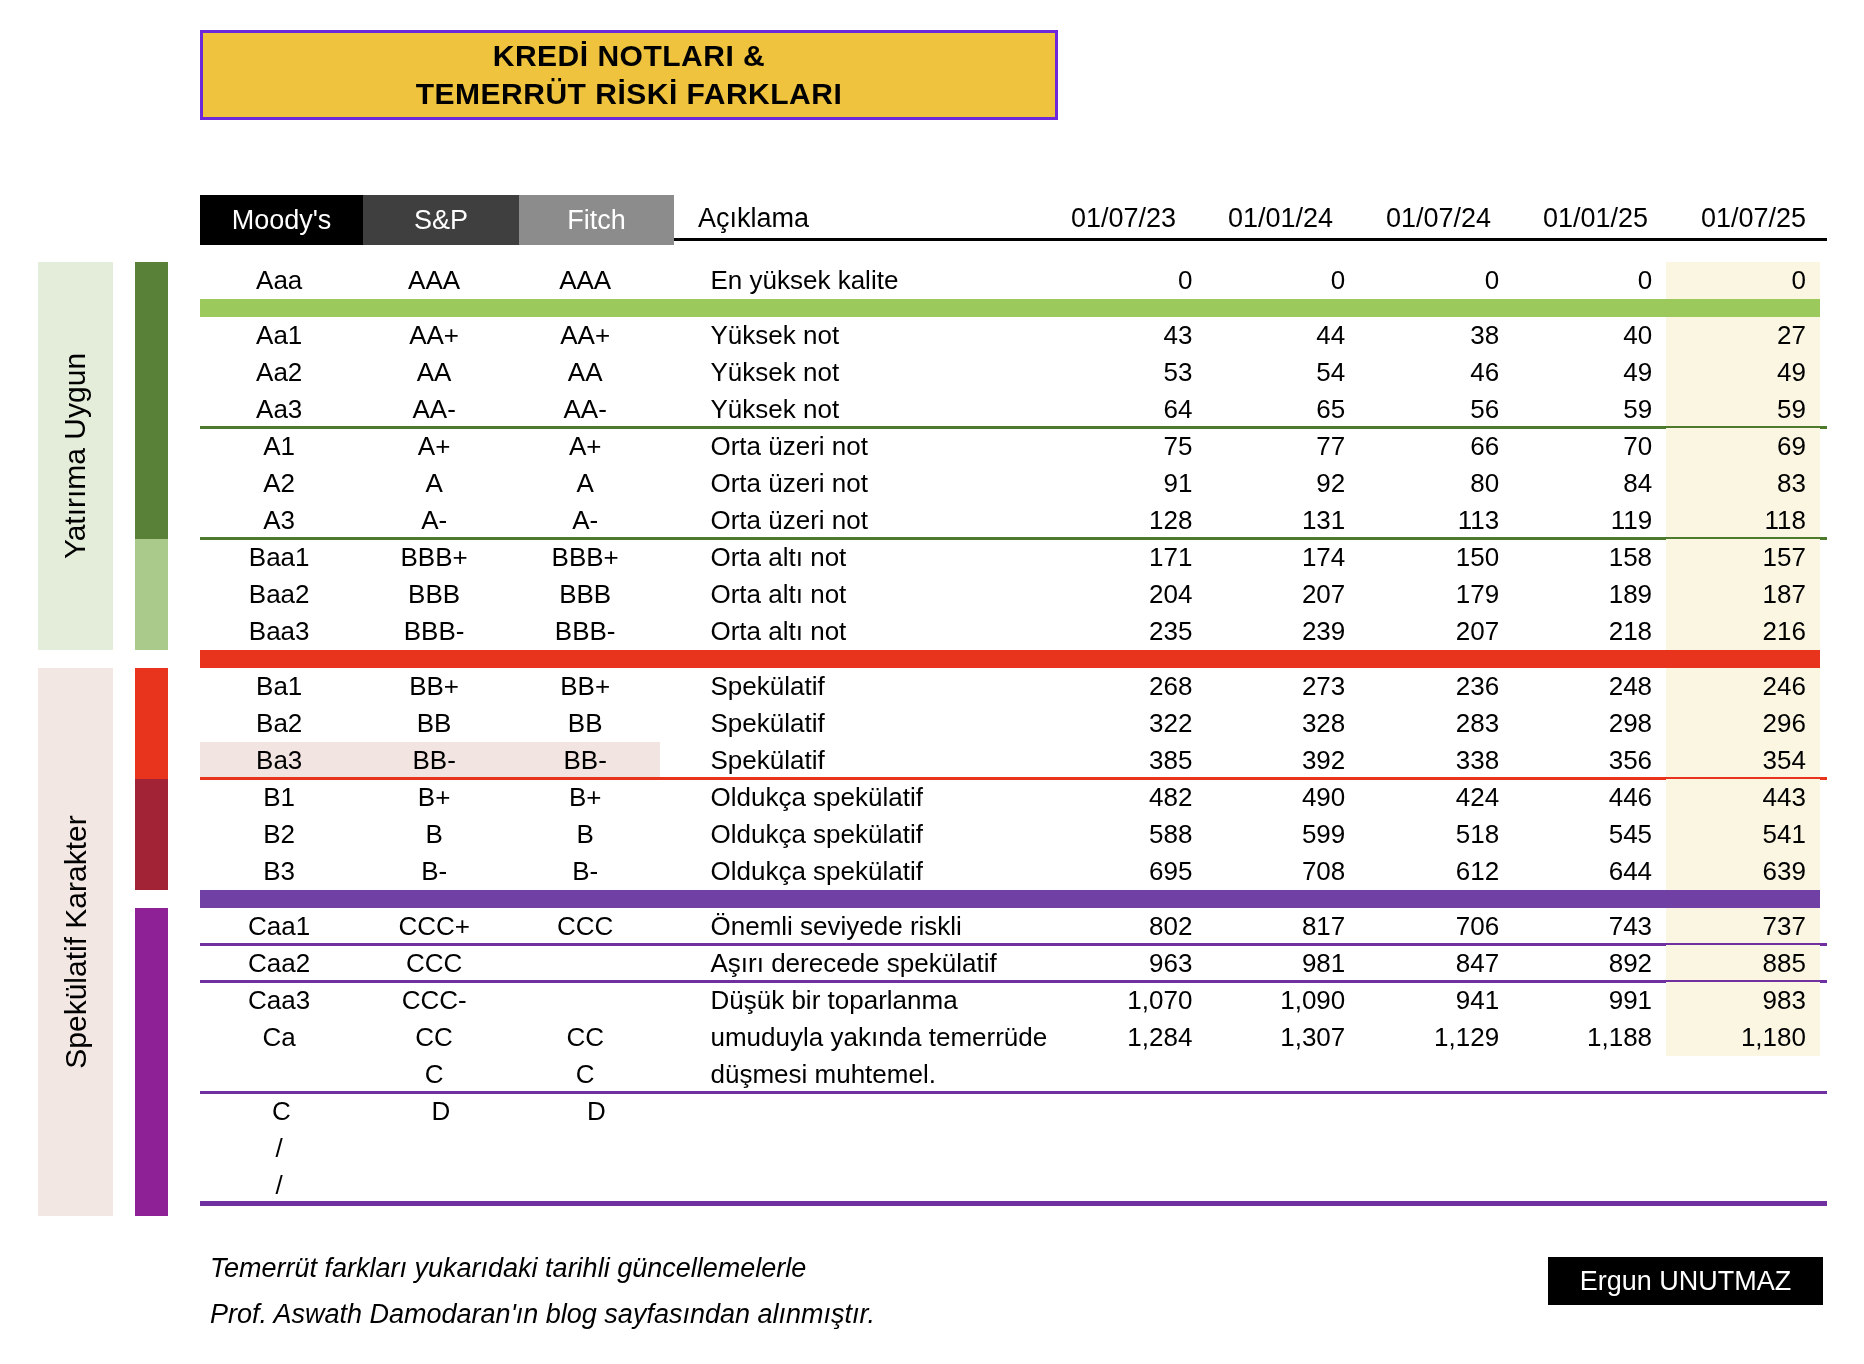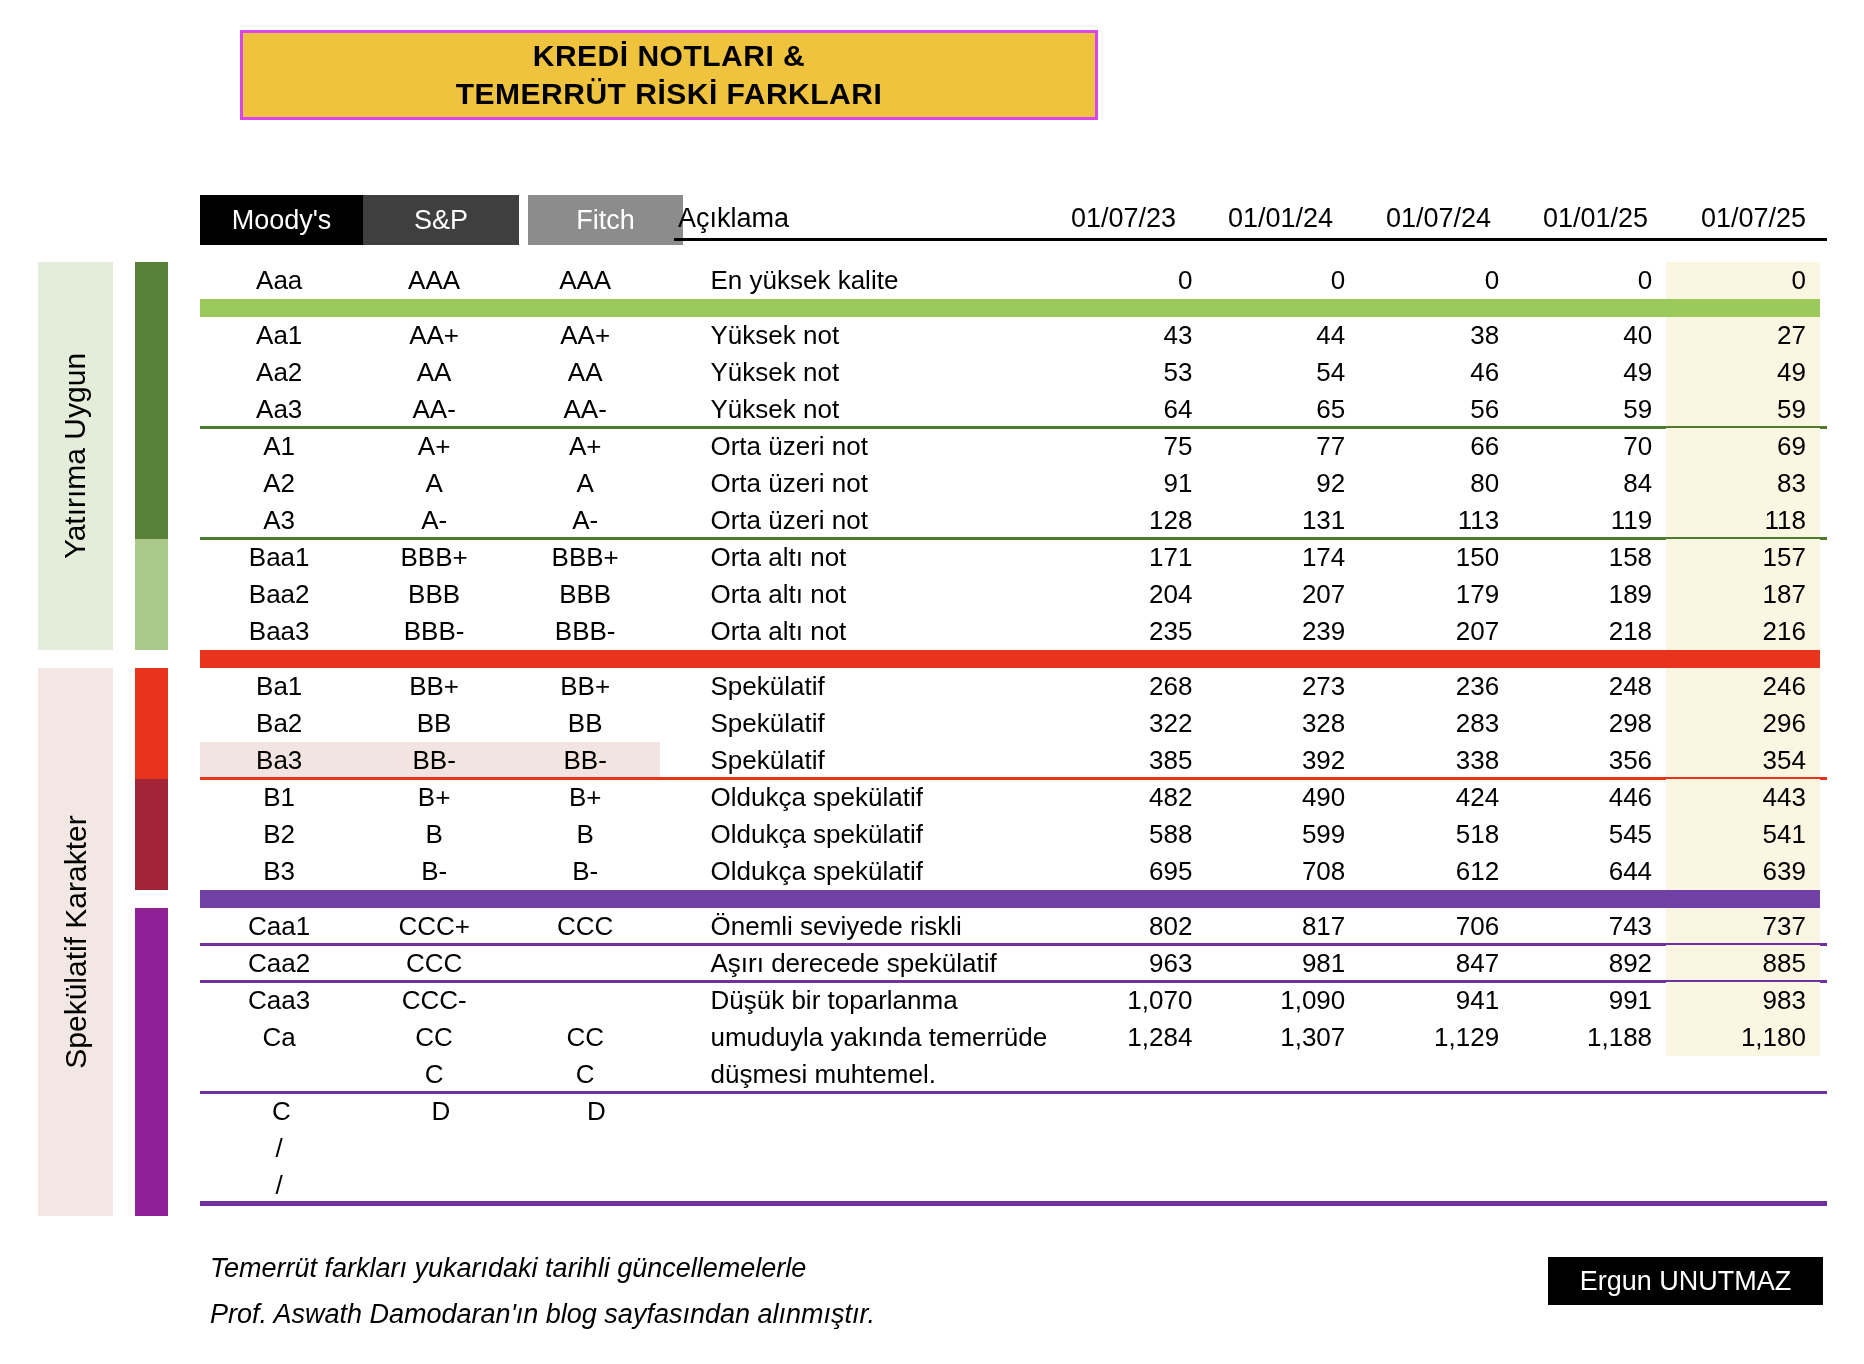--- a/index.html
+++ b/index.html
@@ -1,33 +1,33 @@
 <!DOCTYPE html>
 <html style="--title_bg: #EFC33D; --moodys_bg: #000000; --sp_bg: #3F3F3F; --fitch_bg: #8C8C8C; --green_bar: #9CC95C; --red_bar: #E8331D; --purple_bar: #7040A5; --rule_green: #4E7A2E; --rule_red: #E8331D; --rule_purple: #7030A0; --band_invest_bg: #E4EDD9; --band_spec_bg: #F3E7E4; --strip_dark_green: #5A8138; --strip_light_green: #A9CA8A; --strip_red: #E8331D; --strip_dark_red: #A32336; --strip_purple: #8E2195; --cream_col: #FAF6E2; --row_highlight: #F2E4E1; --stamp_bg: #000000;"><head>
 <meta charset="utf-8">
 <style>
   html,body{margin:0;padding:0;background:#ffffff;}
   body{font-family:"Liberation Sans", sans-serif;}
   #stage{position:relative;width:1864px;height:1364px;background:#ffffff;overflow:hidden;}
 
   
   .title-box{position:absolute;left:200px;top:30px;width:858px;height:90px;
-    background:var(--title_bg);border:3px solid #d946ef;box-sizing:border-box;
-    display:flex;flex-direction:column;align-items:center;justify-content:center;margin-left:40px;}
+    background:var(--title_bg);border:3px solid #6d28d9;box-sizing:border-box;
+    display:flex;flex-direction:column;align-items:center;justify-content:center;}
   .title-box div{font-size:30px;font-weight:bold;color:#000;line-height:38px;text-align:center;letter-spacing:.5px;}
 
   
   .header{position:absolute;left:200px;top:195px;width:1627px;height:46px;}
   .hcell{position:absolute;top:0;height:50px;display:flex;align-items:center;justify-content:center;
     color:#fff;font-size:27px;box-sizing:border-box;}
   .h-moodys{left:0;width:163px;background:var(--moodys_bg);}
   .h-sp{left:163px;width:156px;background:var(--sp_bg);}
-  .h-fitch{left:328px;width:155px;background:var(--fitch_bg);}
+  .h-fitch{left:319px;width:155px;background:var(--fitch_bg);}
   .h-desc{position:absolute;left:474px;top:0;height:46px;display:flex;align-items:center;
-    padding-left:4px;font-size:27px;color:#000;}
+    padding-left:24px;font-size:27px;color:#000;}
   .h-dates{position:absolute;left:474px;top:0;height:46px;display:flex;}
   .h-dates .spacer{width:356px;}
   .h-date{display:flex;align-items:center;justify-content:flex-end;padding-right:14px;
     box-sizing:border-box;font-size:27px;color:#000;}
   .h-underline{position:absolute;left:474px;top:43px;width:1153px;height:3px;background:#000;}
 
   
   .band{position:absolute;display:flex;align-items:center;justify-content:center;}
   .band span{transform:rotate(-90deg);white-space:nowrap;font-size:30px;color:#000;}
   .band-invest{left:38px;top:262px;width:75px;height:388px;background:var(--band_invest_bg);}

